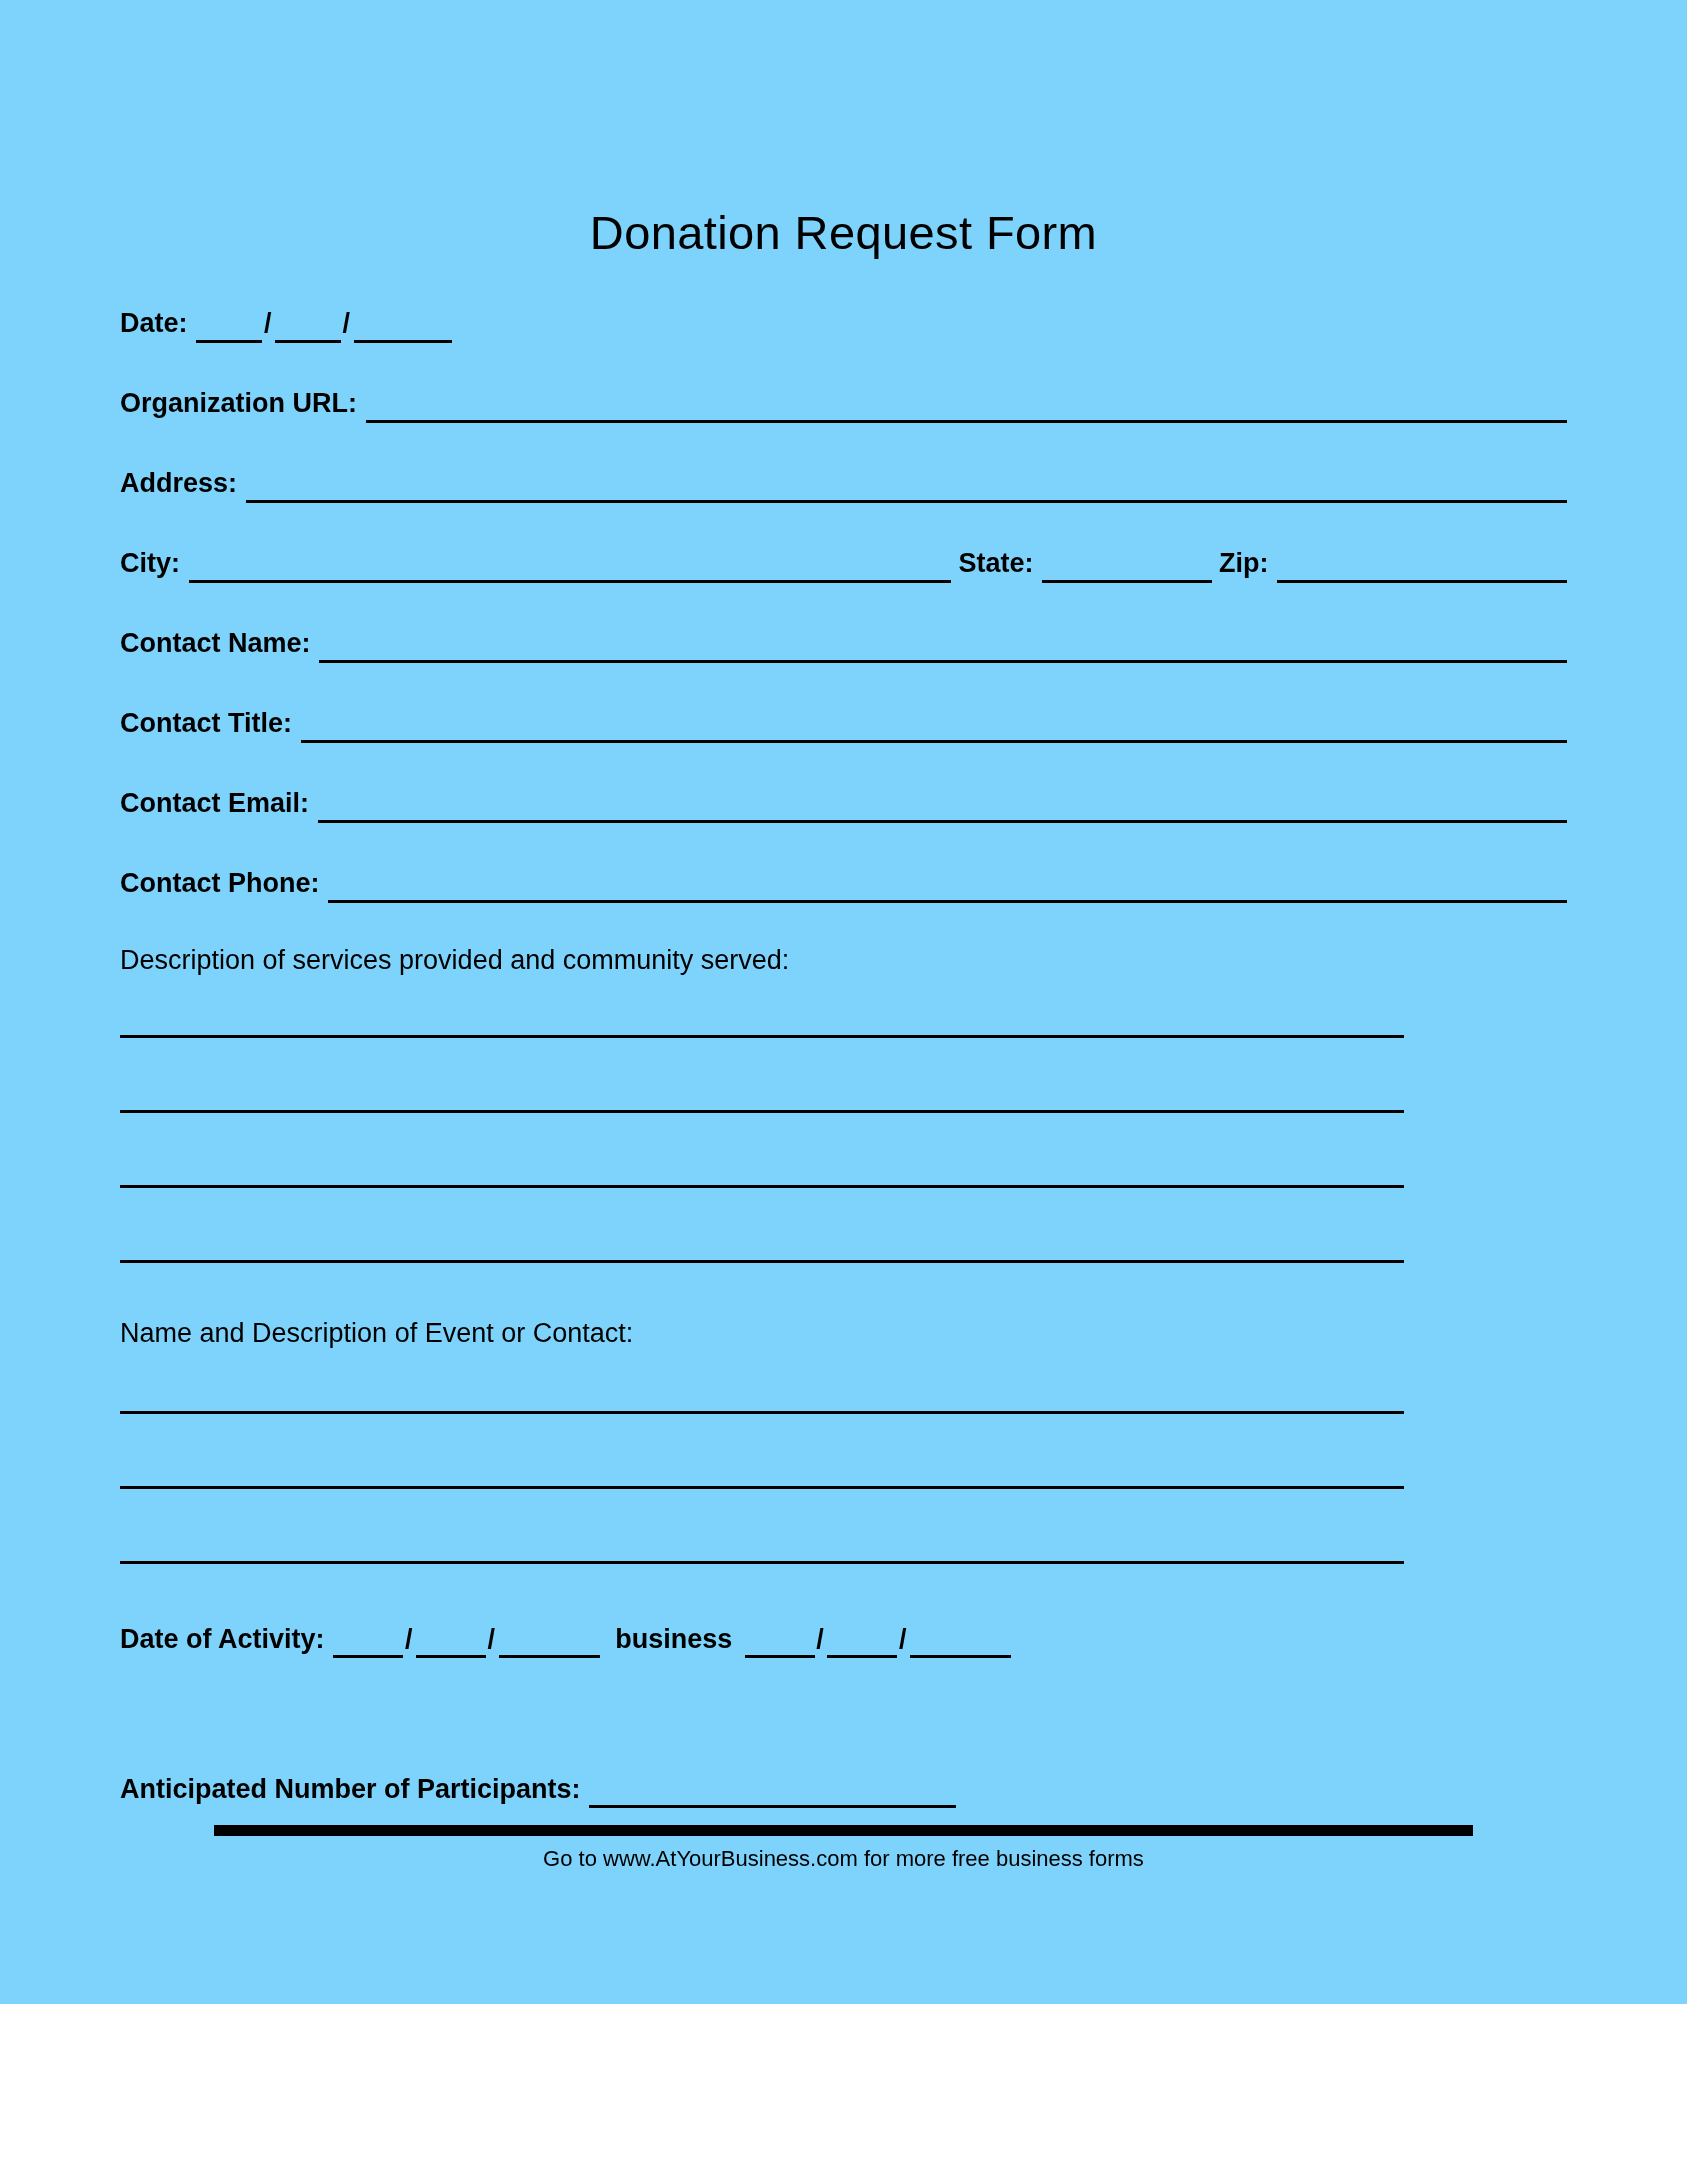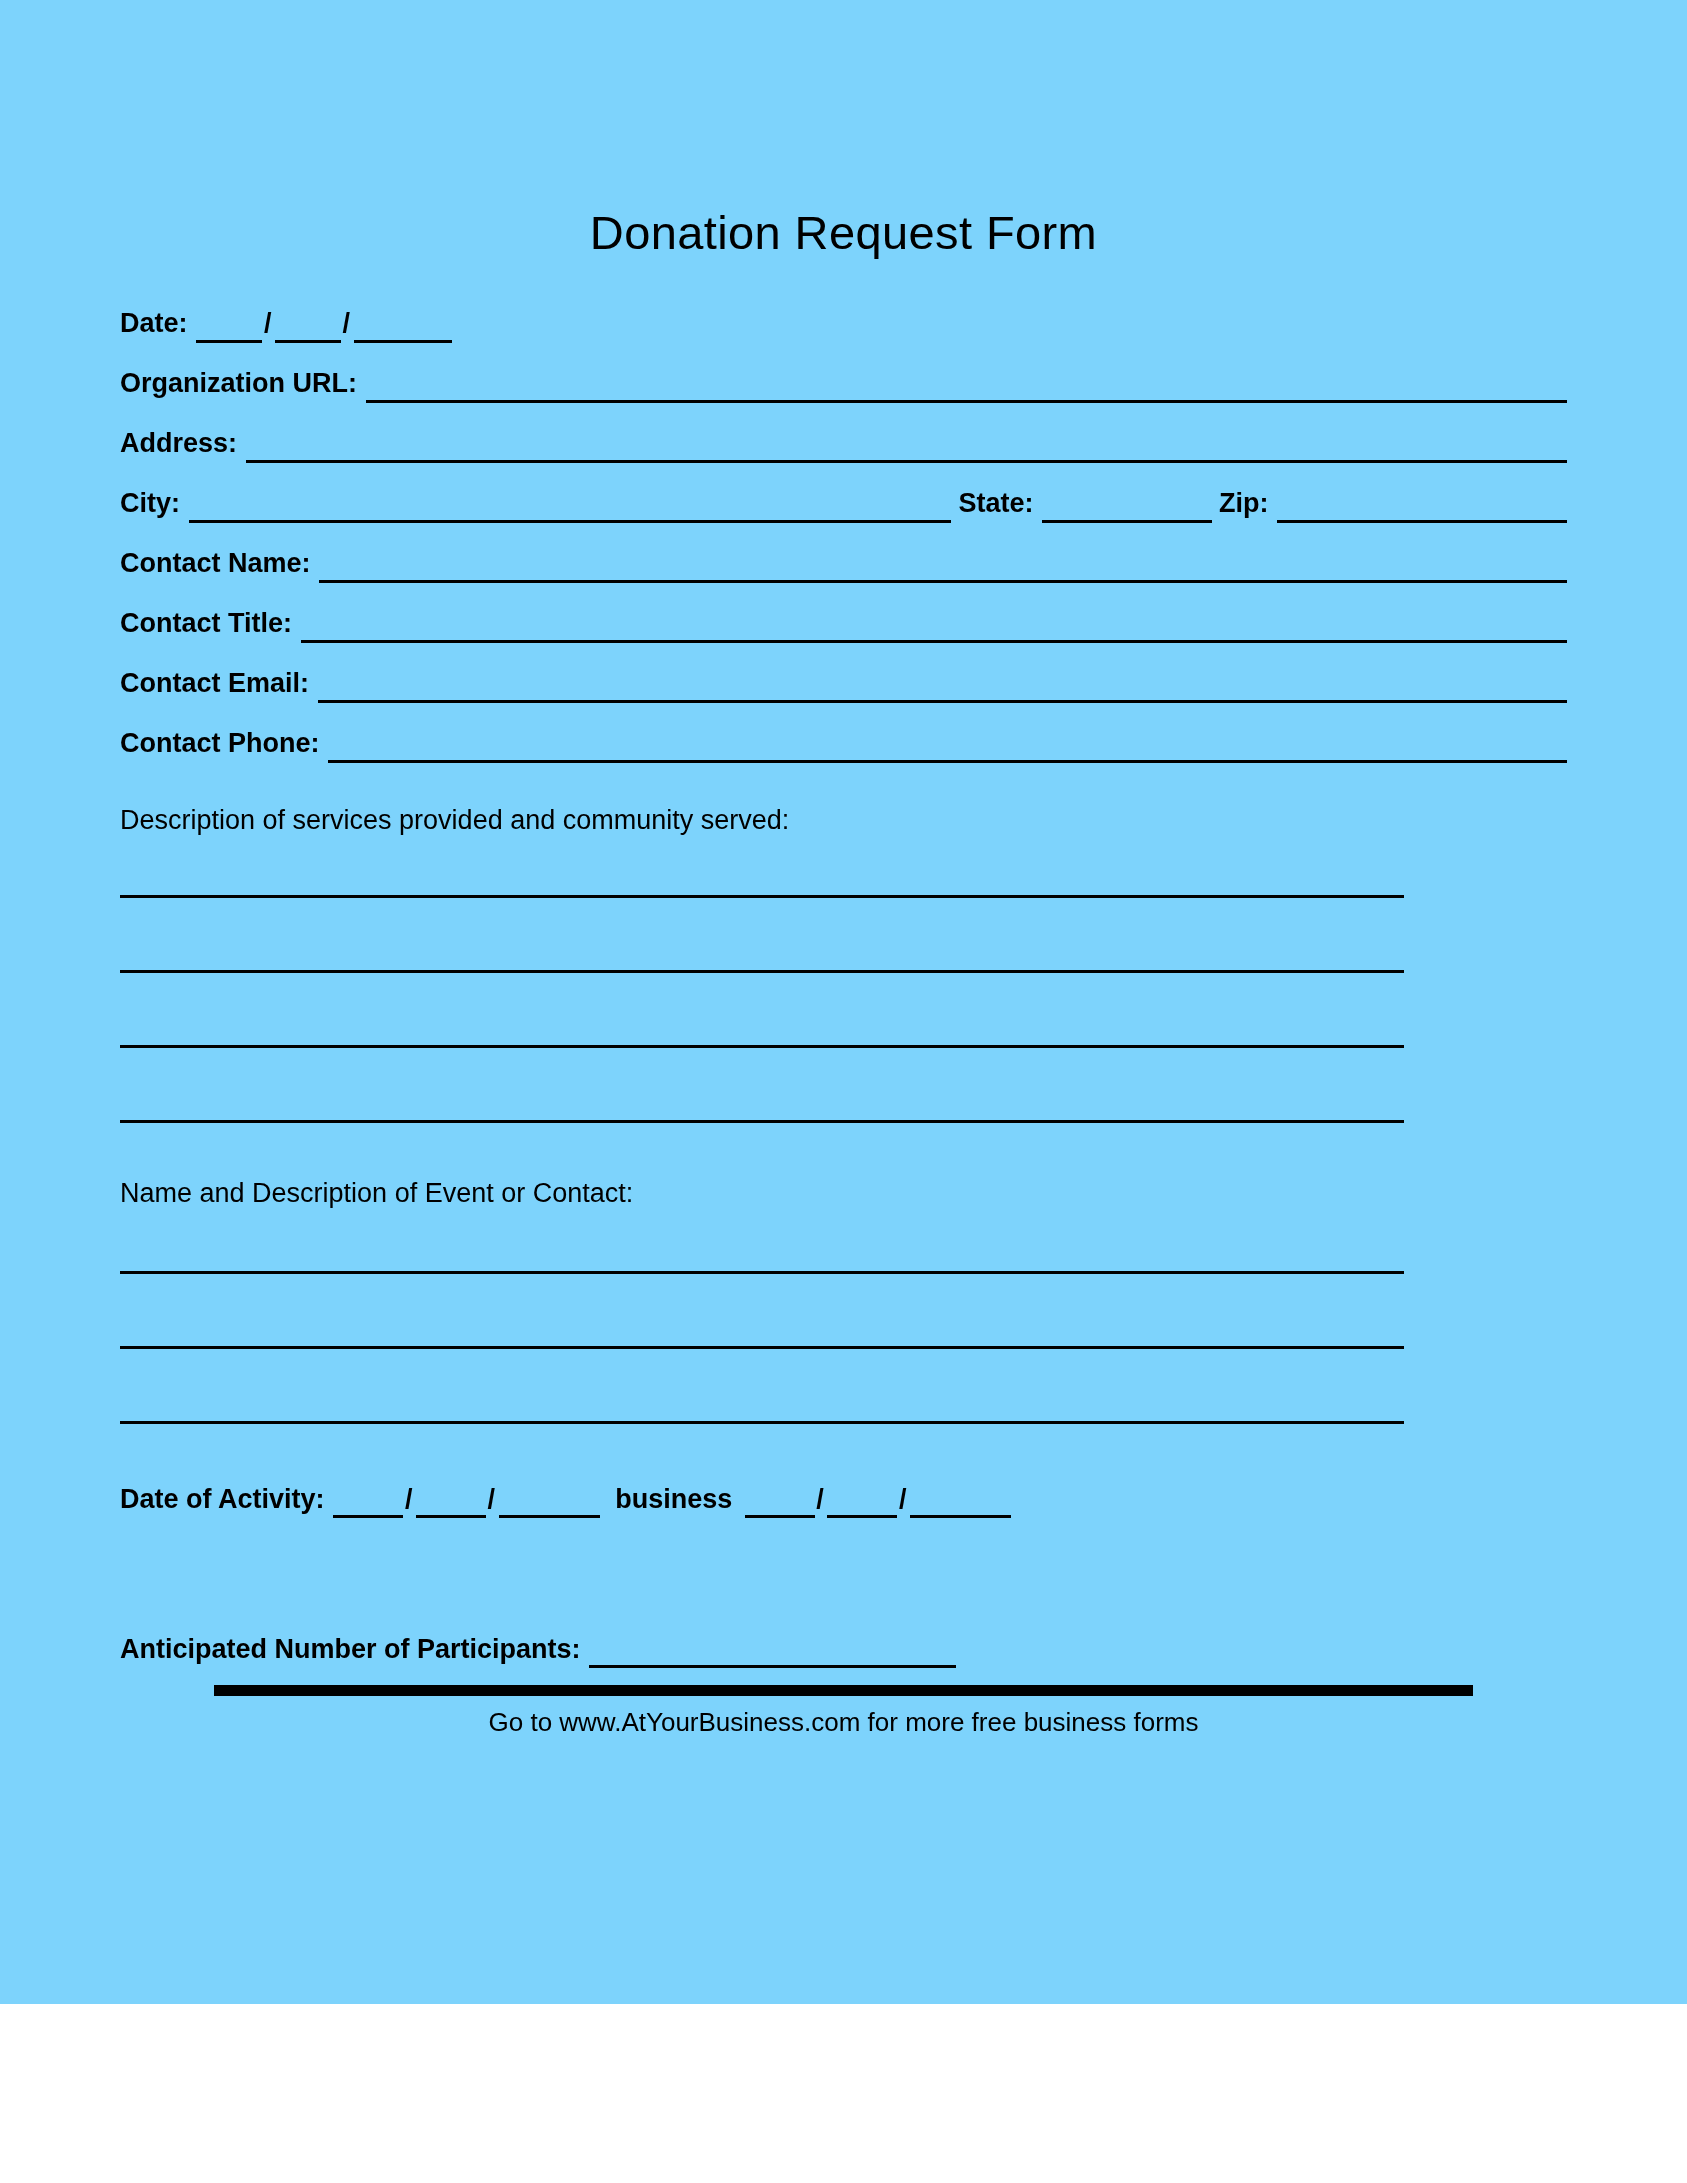--- a/index.html
+++ b/index.html
@@ -40,21 +40,21 @@
   .seg-a { width: 66px; }
   .seg-b { width: 66px; }
   .seg-c { width: 98px; }
   .seg-d { width: 70px; }
   .seg-e { width: 70px; }
   .seg-f { width: 101px; }
   .slash { padding: 0 3.5px 0 1.7px; }
   .midlabel { padding: 0 12.2px 0 15.7px; }
   .row-date        { margin-top: 42px; }
   .row-org-name    { margin-top: 107px; }
-  .row-std         { margin-top: 22px; }
+  .row-std         { margin-top: 42px; }
   .section-label {
     margin-top: 38px;
     font-size: 27px;
     line-height: 1.42;
   }
   .write-line {
     border-bottom: 3.5px solid #000000;
     height: 0;
     width: 1284px;
   }
@@ -71,21 +71,21 @@
   .state-label, .zip-label { padding-left: 7px; }
   .divider-bar {
     margin: 16.6px auto 0 auto;
     width: 1259px;
     height: 11.4px;
     background: #000000;
   }
   .footer-text {
     margin-top: 7.9px;
     text-align: center;
-    font-size: 26px;
+    font-size: 22px;
     line-height: 1.4;
   }
 </style>
 </head>
 <body>
 
 <div class="page">
 
   <h1 class="title">Donation Request Form</h1>
 

